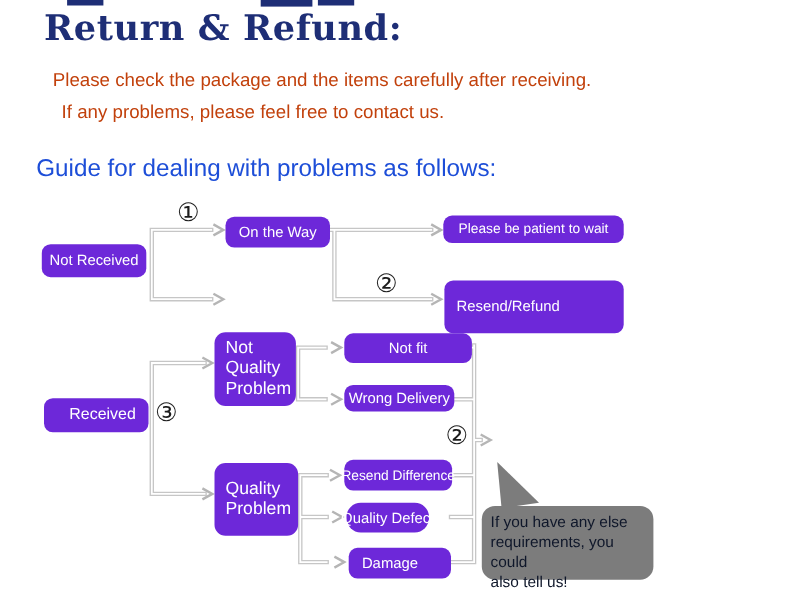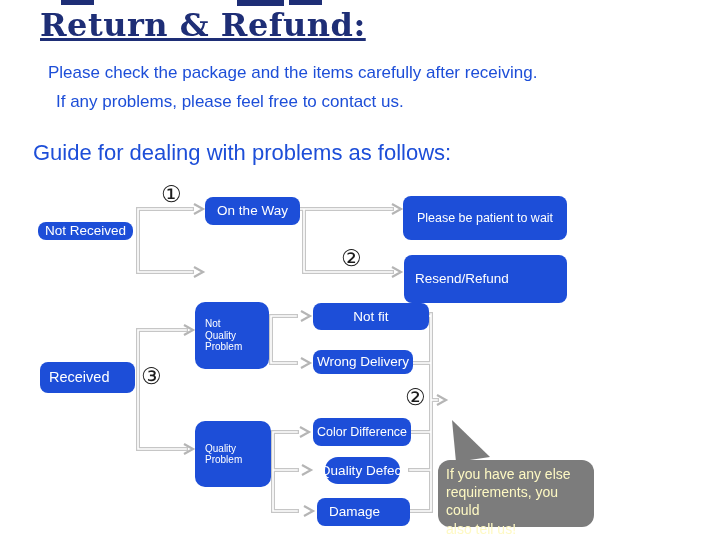--- a/index.html
+++ b/index.html
@@ -8,63 +8,63 @@
     font-family:"Liberation Sans", sans-serif; overflow:hidden;
   }
   .abs { position:absolute; }
 
   
   .title {
     font-family:"DejaVu Serif","Liberation Serif",serif;
     font-weight:bold; font-size:32px; color:#1e2e76; letter-spacing:0.5px;
     white-space:nowrap;
   }
-  .intro { font-size:17px; color:#1d4ed8; white-space:nowrap; }
+  .intro { font-size:17px; color:#c2410c; white-space:nowrap; }
   .guide { font-size:22px; color:#1d4ed8; white-space:nowrap; }
 
   
   .sliver { position:absolute; background:#1e2e76; }
 
   
   .node {
-    position:absolute; background:#1d4ed8; color:#ffffff;
+    position:absolute; background:#6d28d9; color:#ffffff;
     border-radius:8px; font-size:13.5px; line-height:1.15;
     display:flex; align-items:center; justify-content:center;
     white-space:nowrap; box-sizing:border-box;
   }
   .node.left { justify-content:flex-start; text-align:left; }
-  .node.multi { white-space:pre-line; font-size:10px; border-radius:10px; }
+  .node.multi { white-space:pre-line; font-size:16px; border-radius:10px; }
   .node.small { font-size:12.5px; }
   .node.r10 { border-radius:10px; }
 
   
   .step {
     position:absolute; font-family:"DejaVu Sans",sans-serif;
     font-size:23px; color:#1c1c1c; line-height:1;
   }
 
   
   .bubble {
-    position:absolute; background:#7c7c7c; color:#fef9c3;
+    position:absolute; background:#7c7c7c; color:#0f172a;
     border-radius:12px; font-size:14px; line-height:1.3;
     padding:5px 8px; white-space:pre-line; box-sizing:border-box;
   }
 
   svg.overlay { position:absolute; left:0; top:0; }
 </style>
 </head>
 <body>
 
 <div id="stage">
 
   <div class="sliver" style="left:61px; top:0; width:33px; height:5px;"></div>
   <div class="sliver" style="left:237px; top:0; width:47px; height:6px;"></div>
   <div class="sliver" style="left:289px; top:0; width:33px; height:5px;"></div>
 
-  <div class="abs title" style="left:40px; top:6px;text-decoration:underline;">Return &amp; Refund:</div>
+  <div class="abs title" style="left:40px; top:6px;">Return &amp; Refund:</div>
   <div class="abs intro" style="left:48px; top:63px;">Please check the package and the items carefully after receiving.</div>
   <div class="abs intro" style="left:56px; top:92px;">If any problems, please feel free to contact us.</div>
   <div class="abs guide" style="left:33px; top:140px;">Guide for dealing with problems as follows:</div>
 
   <svg class="overlay" width="716" height="536" viewBox="0 0 716 536">
     <g stroke-linecap="square" fill="none">
       <path d="M192 209 H138 V272 H192" stroke="#c6c6c6" stroke-width="4"></path>
       <path d="M192 209 H138 V272 H192" stroke="#ffffff" stroke-width="1.6"></path>
       <path d="M300 209 H392 M304 209 V272 M304 272 H392" stroke="#c6c6c6" stroke-width="4"></path>
       <path d="M300 209 H392 M304 209 V272 M304 272 H392" stroke="#ffffff" stroke-width="1.6"></path>
@@ -91,36 +91,36 @@
       <path d="M304 506 L313 511 L304 516"></path>
       <path d="M437 395 L446 400 L437 405"></path>
     </g>
   </svg>
 
   <div class="step" style="left:161px; top:183px;">①</div>
   <div class="step" style="left:341px; top:247px;">②</div>
   <div class="step" style="left:141px; top:365px;">③</div>
   <div class="step" style="left:405px; top:386px;">②</div>
 
-  <div class="node" style="left:38px;  top:222px; width:95px;  height:18px;">Not Received</div>
+  <div class="node" style="left:38px;  top:222px; width:95px;  height:30px;">Not Received</div>
   <div class="node" style="left:205px; top:197px; width:95px;  height:28px;">On the Way</div>
-  <div class="node small" style="left:403px; top:196px; width:164px; height:44px;">Please be patient to wait</div>
+  <div class="node small" style="left:403px; top:196px; width:164px; height:25px;">Please be patient to wait</div>
   <div class="node left" style="left:404px; top:255px; width:163px; height:48px; padding-left:11px;">Resend/Refund</div>
 
-  <div class="node left" style="left:40px; top:362px; width:95px; height:31px; padding-left:9px; font-size:14.5px;">Received</div>
+  <div class="node left" style="left:40px; top:362px; width:95px; height:31px; padding-left:23px; font-size:14.5px;">Received</div>
   <div class="node multi left" style="left:195px; top:302px; width:74px; height:67px; padding-left:10px;">Not
 Quality
 Problem</div>
   <div class="node" style="left:313px; top:303px; width:116px;  height:27px;">Not fit</div>
   <div class="node" style="left:313px; top:350px; width:100px; height:24px;">Wrong Delivery</div>
 
   <div class="node multi left" style="left:195px; top:421px; width:76px; height:66px; padding-left:10px;">Quality
 Problem</div>
-  <div class="node small" style="left:313px; top:418px; width:98px; height:28px;">Color Difference</div>
-  <div class="node" style="left:325px; top:457px; width:75px;  height:27px;border-radius:13px;">Quality Defect</div>
+  <div class="node small" style="left:313px; top:418px; width:98px; height:28px;">Resend Difference</div>
+  <div class="node" style="left:315px; top:457px; width:75px;  height:27px;border-radius:13px;">Quality Defect</div>
   <div class="node left" style="left:317px; top:498px; width:93px; height:28px; padding-left:12px;">Damage</div>
 
 
   <svg class="overlay" style="left:440px; top:415px;" width="60" height="50" viewBox="0 0 60 50">
     <polygon points="12,5 50,42 16,47" fill="#7c7c7c"></polygon>
   </svg>
   <div class="bubble" style="left:438px; top:460px; width:156px; height:67px;">If you have any else
 requirements, you could
 also tell us!</div>
 

